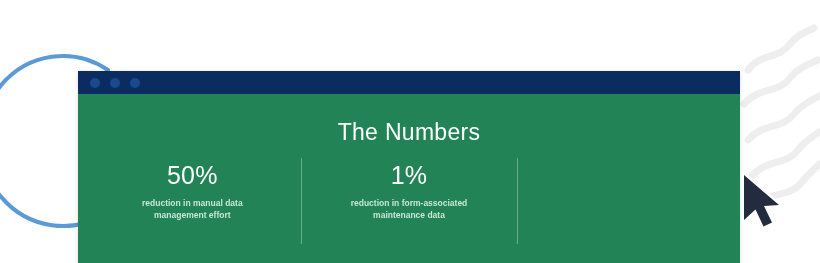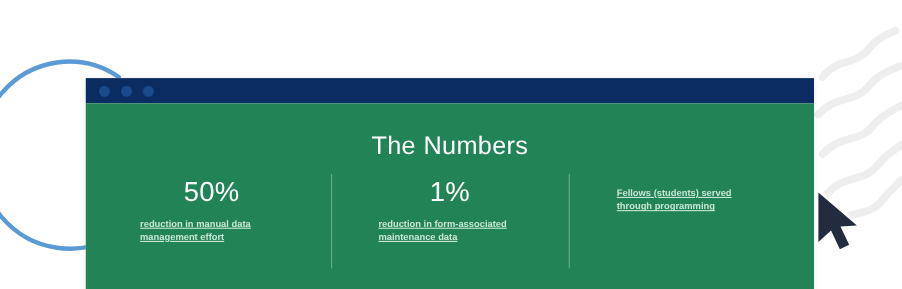--- a/index.html
+++ b/index.html
@@ -102,24 +102,23 @@
     font-size: 25px;
     font-weight: 400;
     line-height: 1.1;
     letter-spacing: 0.2px;
   }
   .stat-caption {
     color: #c8e6d5;
     font-size: 8.5px;
     font-weight: bold;
     line-height: 1.45;
-    text-align: left;
+    text-align: center;
     margin-top: 7px;
     max-width: 130px;
-    text-decoration: underline;
   }
 
   
   #mouse-cursor {
     position: absolute;
     left: 738px;
     top: 172px;
     z-index: 20;
     pointer-events: none;
   }
@@ -162,21 +161,20 @@
         <div class="stat-value">50%</div>
         <div class="stat-caption">reduction in manual data management effort</div>
       </div>
 
       <div class="stat-col">
         <div class="stat-value">1%</div>
         <div class="stat-caption">reduction in form-associated maintenance data</div>
       </div>
 
       <div class="stat-col">
-        <div class="stat-caption">Fellows (students) served through programming</div>
       </div>
 
     </div>
   </div>
 </div>
 
 <div id="mouse-cursor">
   <svg width="52" height="60" viewBox="0 0 52 60" xmlns="http://www.w3.org/2000/svg">
     <path d="M 6 3 L 6 48 L 17.5 37.5 L 25.5 54.5 L 34 50.5 L 26 34 L 41 33 Z" fill="#232b3e" stroke="#ffffff" stroke-width="4.5" stroke-linejoin="round"></path>
     <path d="M 6 3 L 6 48 L 17.5 37.5 L 25.5 54.5 L 34 50.5 L 26 34 L 41 33 Z" fill="#232b3e"></path>

